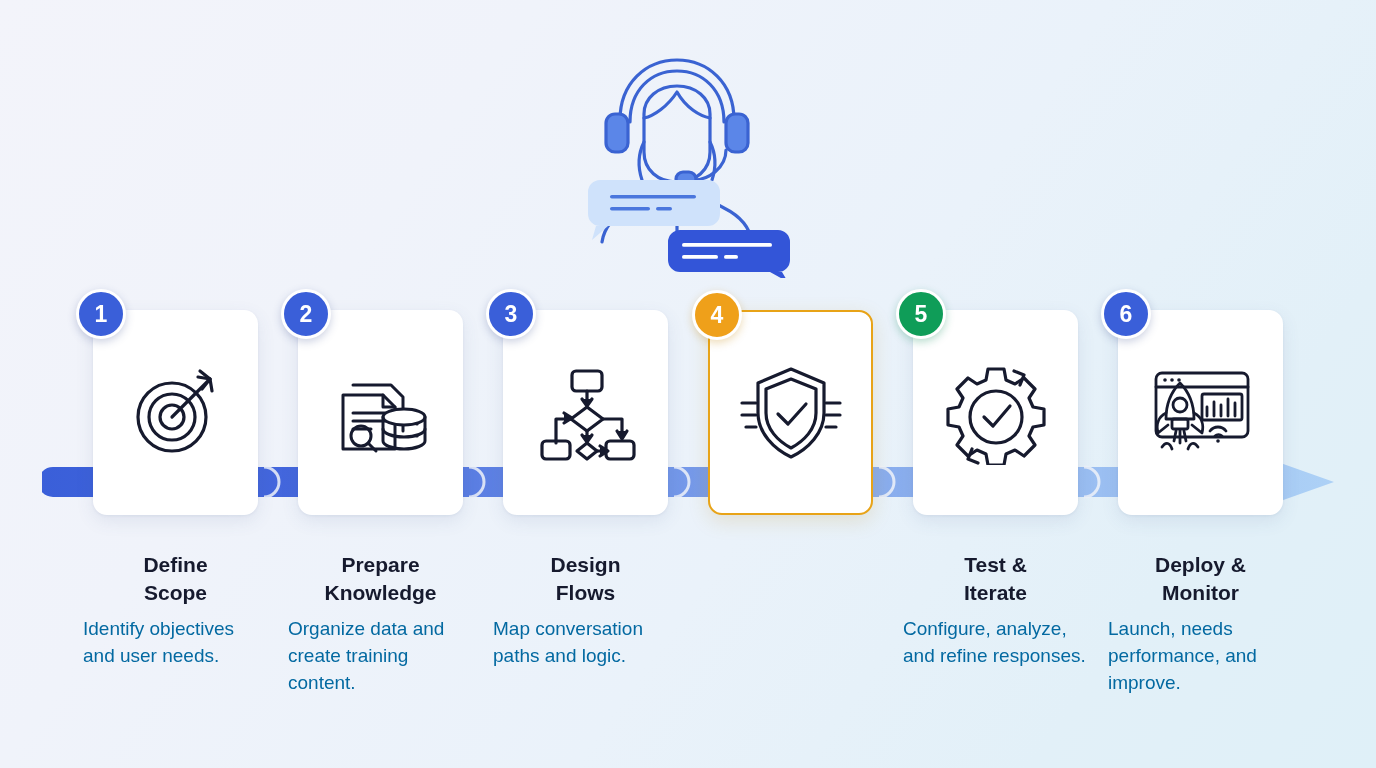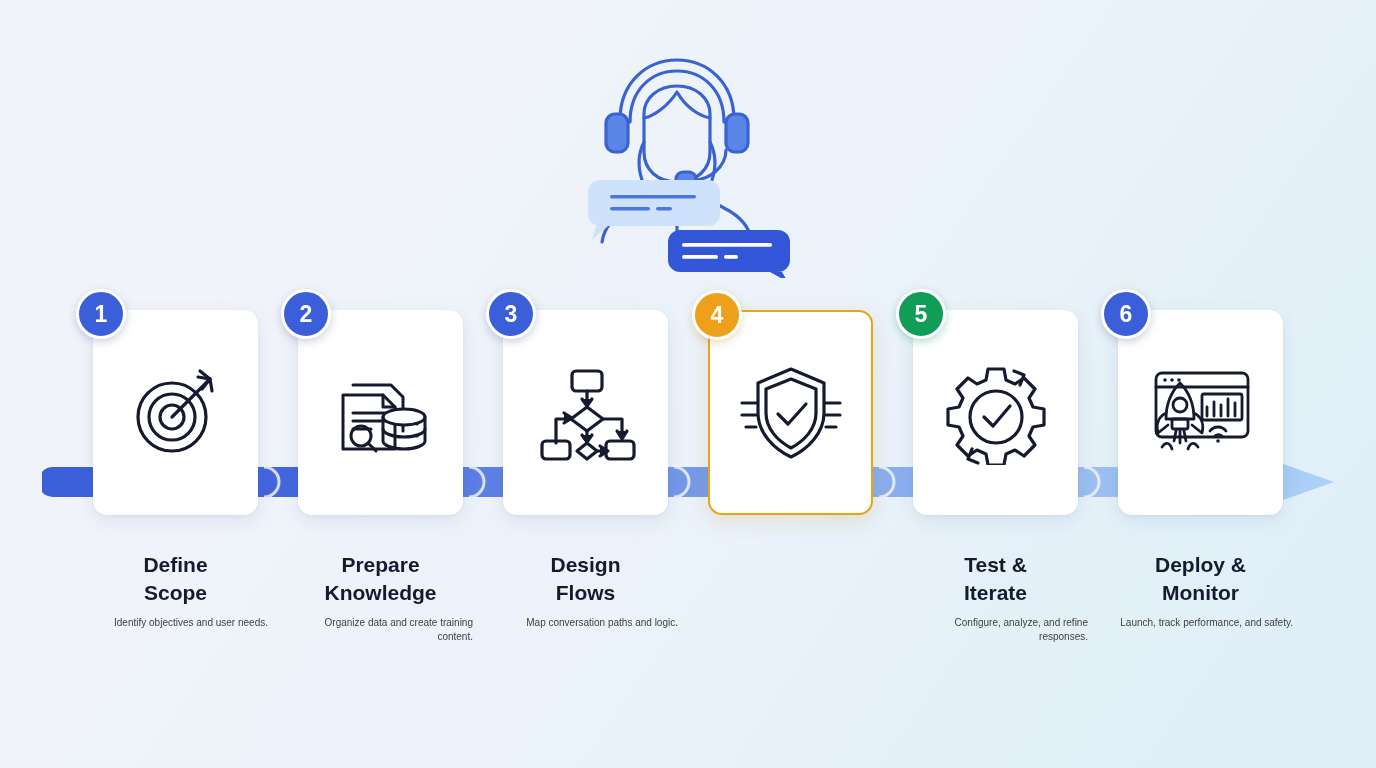--- a/index.html
+++ b/index.html
@@ -70,22 +70,22 @@
 
   .step-title {
     margin-top:36px;
     font-size:21px; font-weight:bold; color:#161a2e;
     text-align:center; line-height:1.32;
     width:180px;
     white-space:pre-line;
   }
   .step-desc {
     margin-top:10px;
-    font-size:10px; color:#404040;
-    text-align:right; line-height:1.40;
+    font-size:19px; color:#0369a1;
+    text-align:left; line-height:1.40;
     width:185px;
   }
 </style>
 </head>
 <body>
 
 <div id="hero">
   <svg width="260" height="240" viewBox="0 0 260 240" fill="none">
     <g stroke="#3a63d2" stroke-width="3.2" stroke-linecap="round" stroke-linejoin="round" fill="none">
 
@@ -294,16 +294,16 @@
           <path d="M30 70 L28 80"></path>
             <path d="M34 70 L34 82"></path>
             <path d="M38 70 L40 80"></path>
           <path d="M16 86 C20 80 24 82 26 88"></path>
           <path d="M42 88 C44 82 48 80 52 86"></path>
         </g>
       </svg>
     </div>
     <div class="step-title">Deploy &amp;
 Monitor</div>
-    <div class="step-desc">Launch, track performance, and safety.</div>
+    <div class="step-desc">Launch, needs performance, and improve.</div>
   </div>
 
 </div>
 
 </body></html>

